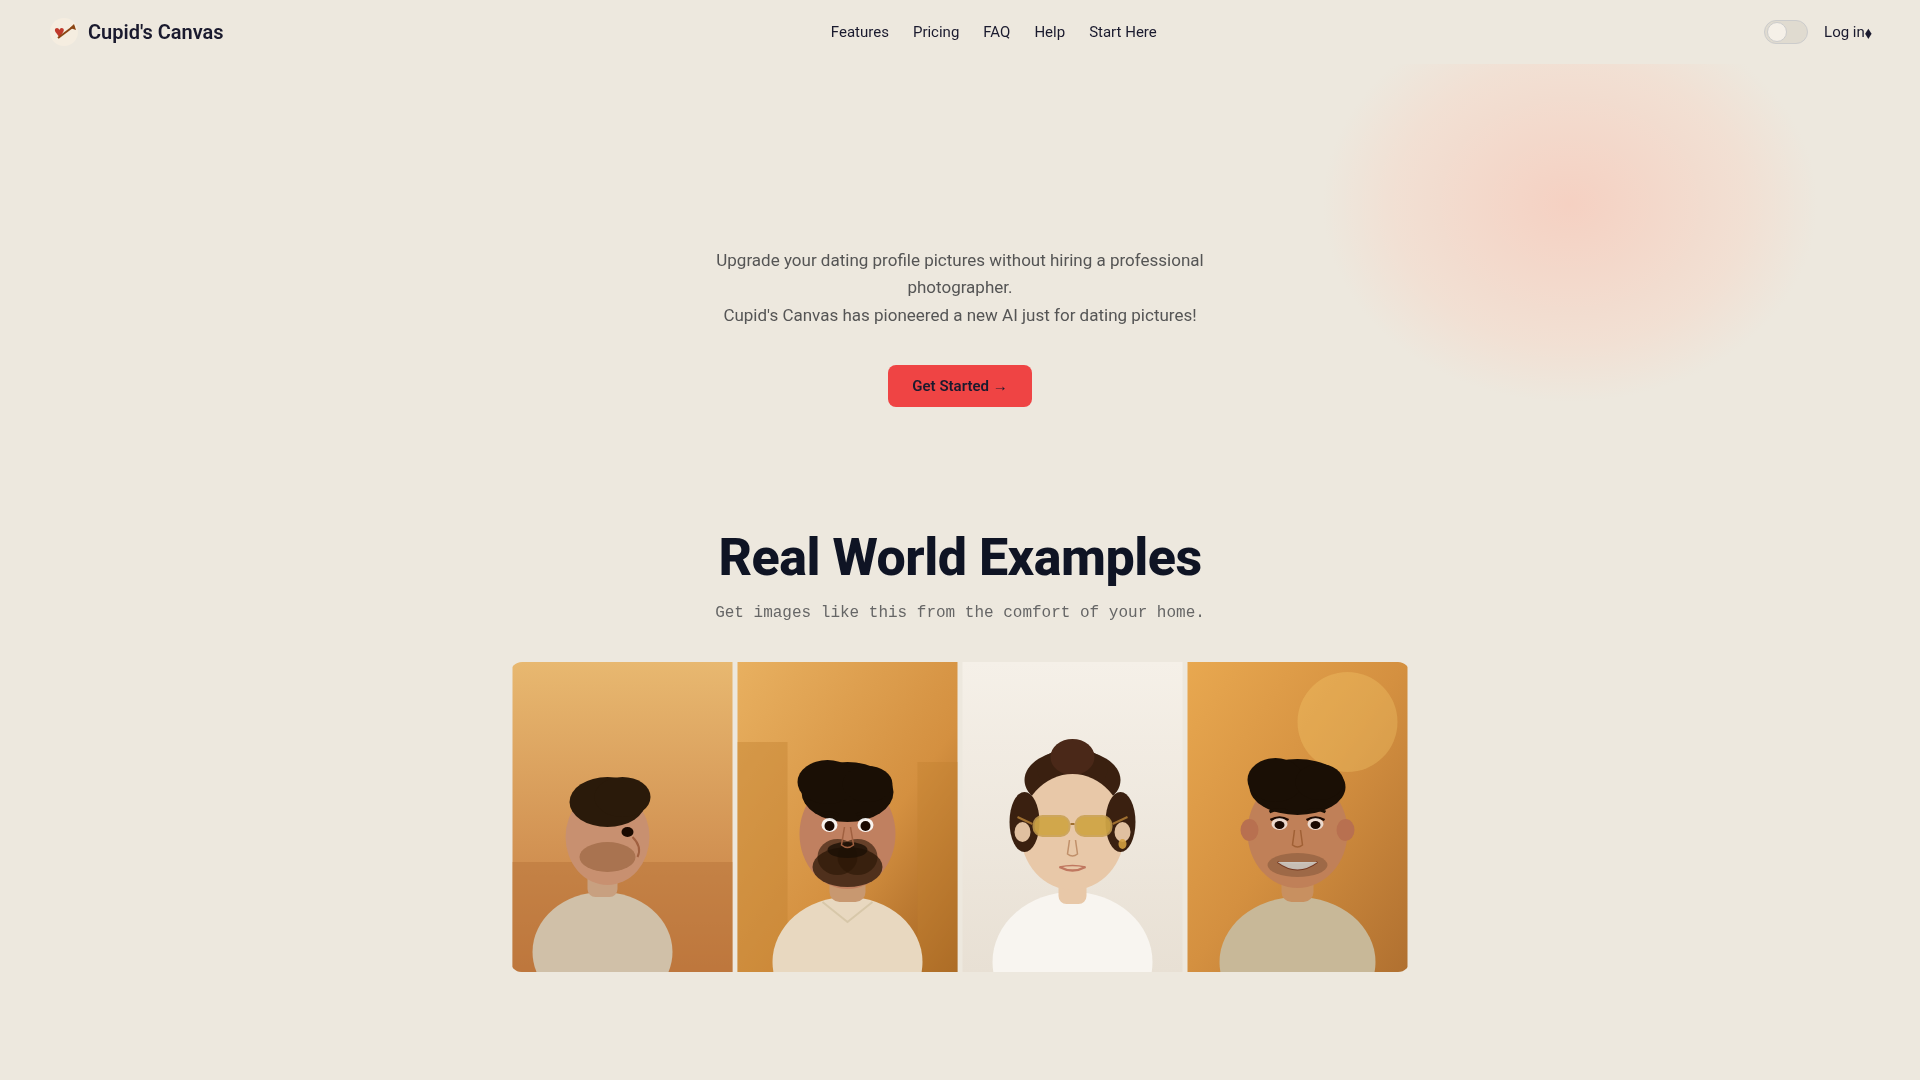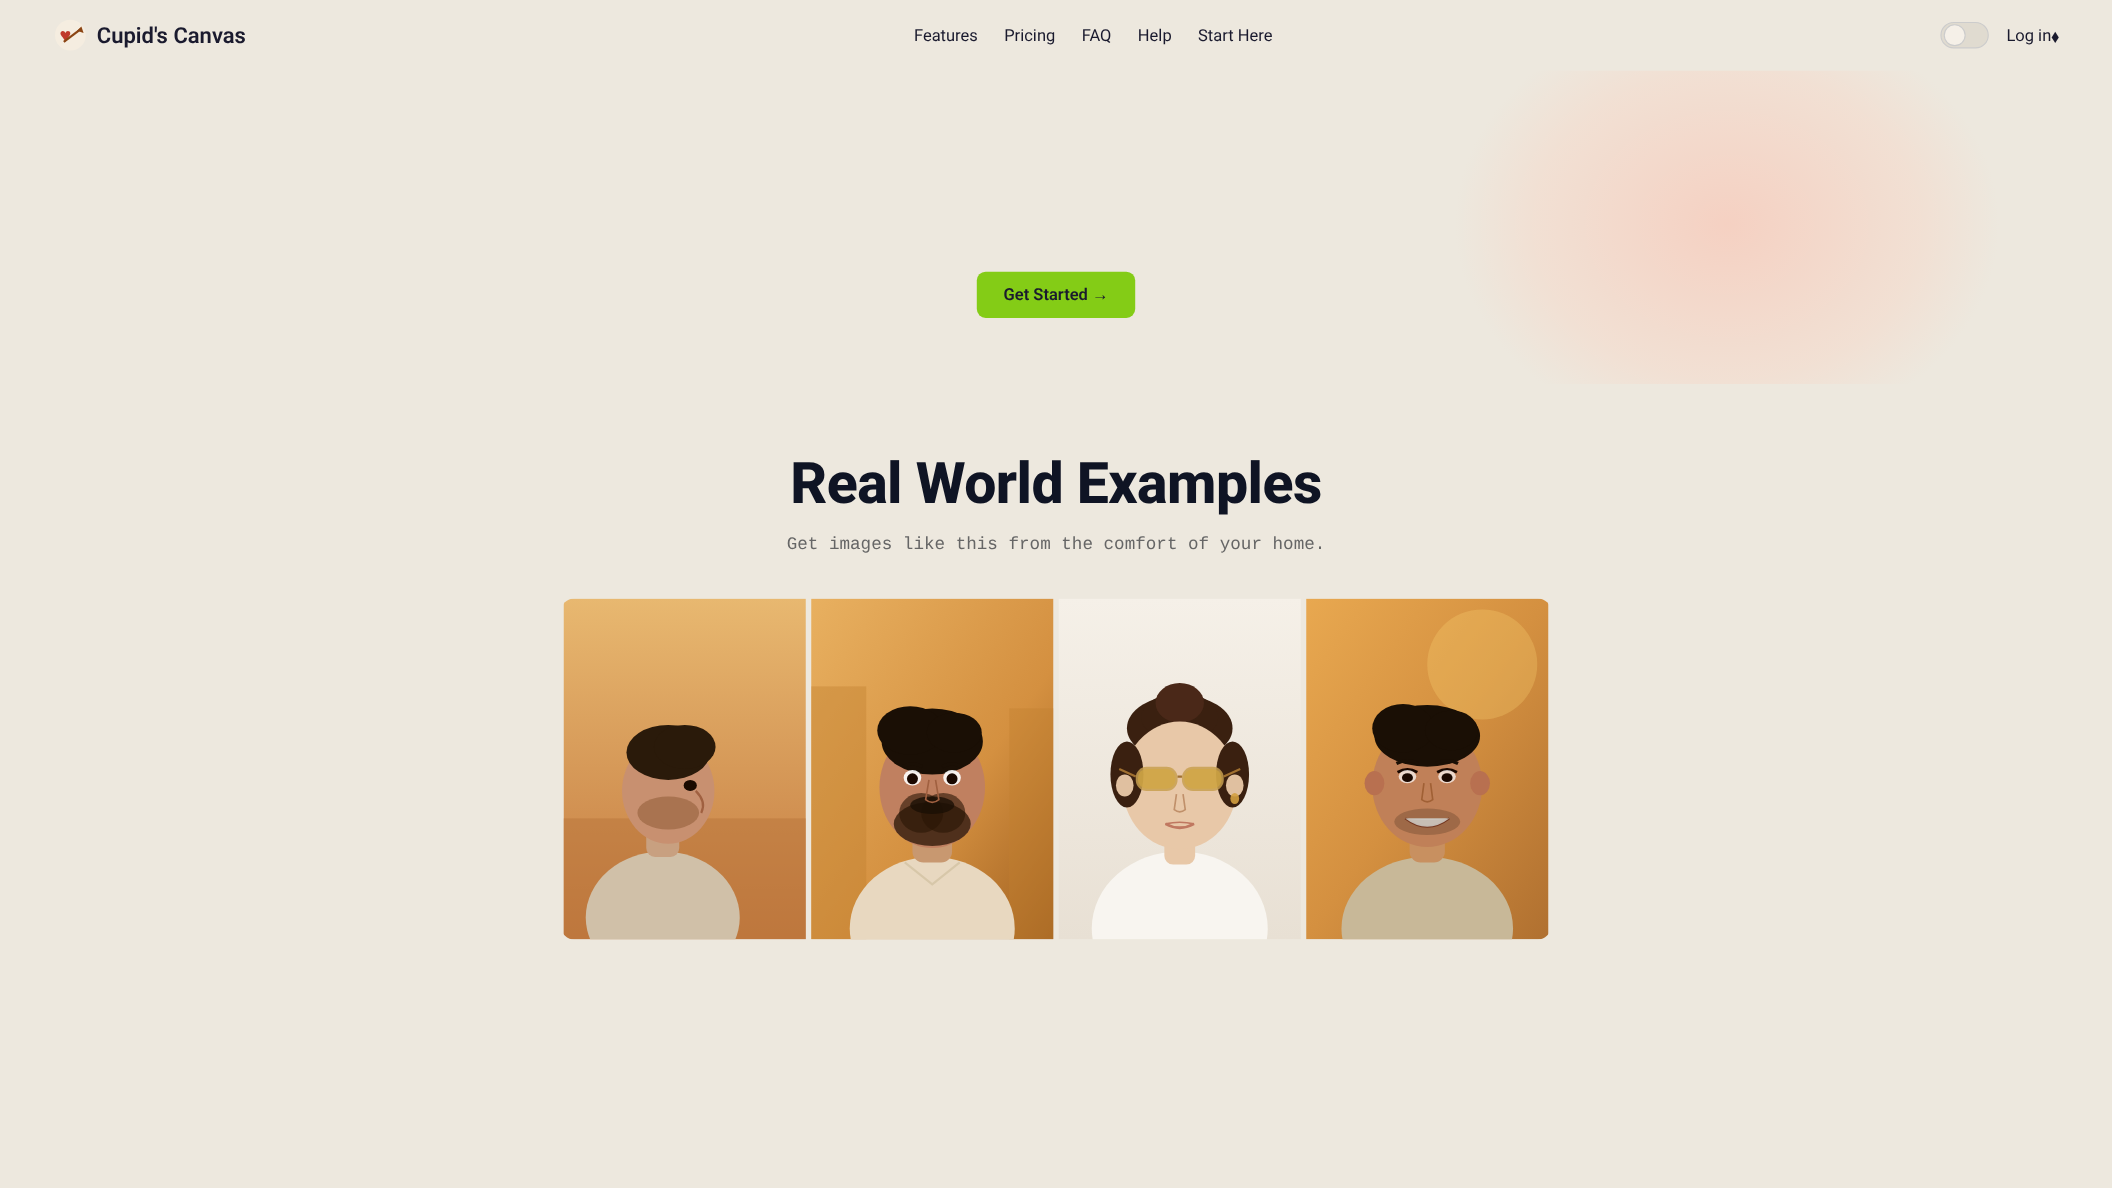--- a/index.html
+++ b/index.html
@@ -140,21 +140,21 @@
       color: #555;
       line-height: 1.6;
       max-width: 520px;
       margin: 0 auto 36px;
     }
 
     .get-started-btn {
       display: inline-flex;
       align-items: center;
       gap: 8px;
-      background-color: #84cc16;
+      background-color: #ef4444;
       color: #1a1a2e;
       font-size: 15px;
       font-weight: 600;
       padding: 12px 24px;
       border-radius: 8px;
       border: none;
       cursor: pointer;
       font-family: inherit;
       transition: background-color 0.2s;
     }
@@ -248,20 +248,24 @@
       <span>Log in</span>
       <span class="login-icon">⬧</span>
     </button>
   </div>
 </nav>
 
 <section class="hero">
   <h1 class="hero-title">
     <br>
   </h1>
+  <p class="hero-subtitle">
+    <span>Upgrade your dating profile pictures without hiring a professional photographer.</span><br>
+    <span>Cupid's Canvas has pioneered a new AI just for dating pictures!</span>
+  </p>
   <button class="get-started-btn">Get Started →</button>
 </section>
 
 <section class="examples-section">
   <h2 class="examples-title">Real World Examples</h2>
   <p class="examples-subtitle">Get images like this from the comfort of your home.</p>
 
   <div class="examples-grid">
 
     <div class="example-card" style="border-radius: 12px 0 0 12px; overflow:hidden;">

